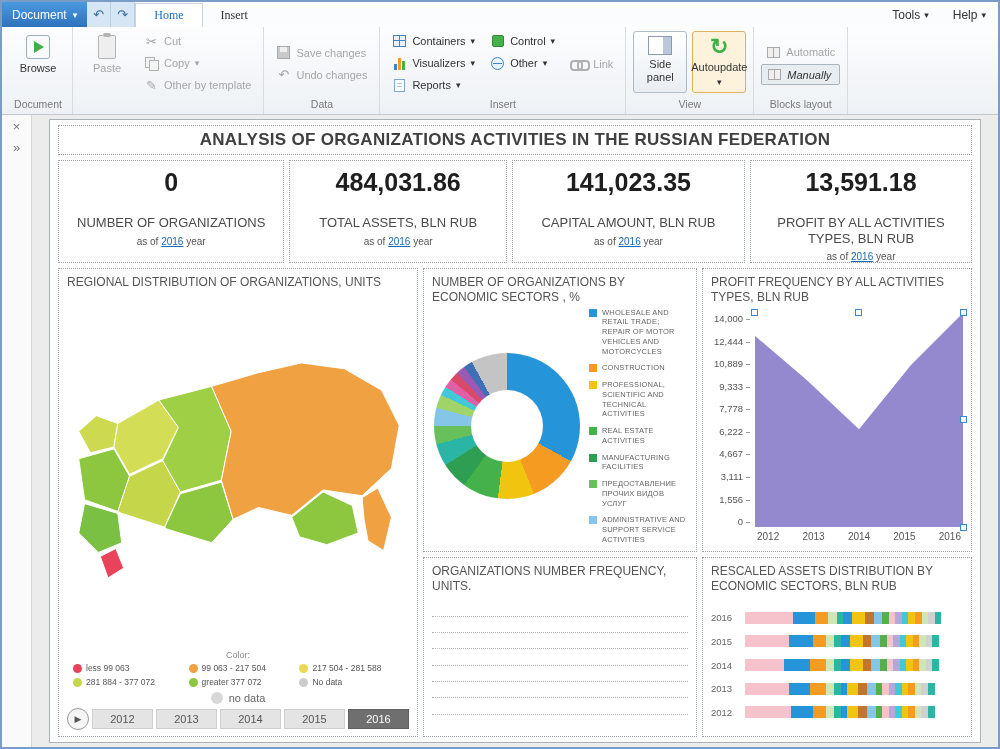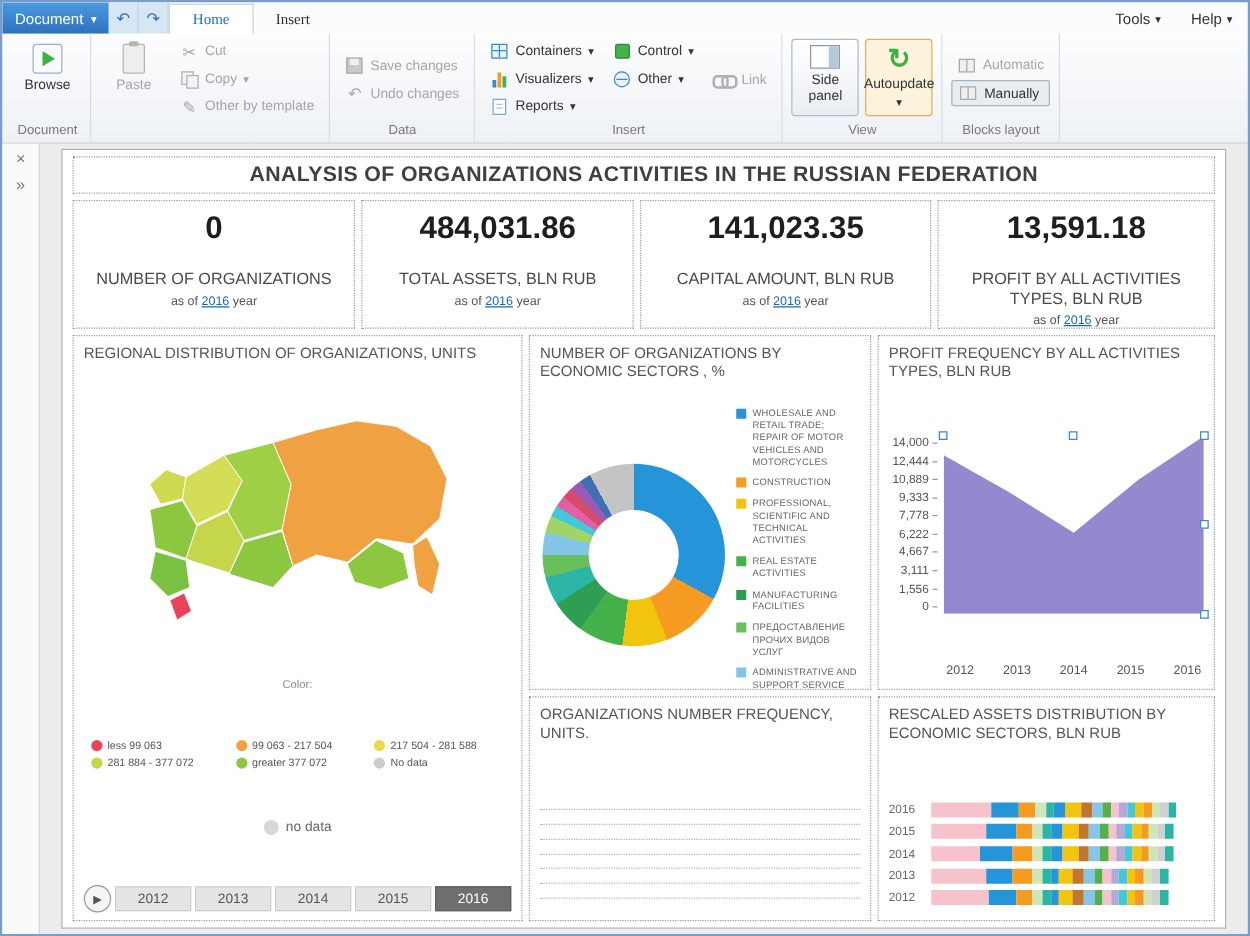--- a/index.html
+++ b/index.html
@@ -26,21 +26,21 @@
   .ribbon { height:88px; flex:0 0 88px; background:linear-gradient(#fdfdfe,#edf1f5); border-bottom:1px solid #c5c9cd; display:flex; padding:0 2px; }
   .rgroup { border-right:1px solid #d9dde2; display:flex; flex-direction:column; }
   .rg-content { flex:1; padding:4px 7px 0 7px; display:flex; gap:5px; align-items:flex-start; }
   .rg-label { font-size:10.5px; color:#78797b; text-align:center; padding:2px 4px 4px; }
   .bigbtn { width:54px; min-height:62px; display:flex; flex-direction:column; align-items:center; gap:3px; padding:4px 2px 2px; font-size:11px; color:#333; text-align:center; border-radius:3px; cursor:pointer; line-height:1.15; }
   .bigbtn.disabled { color:#a6a6a6; }
   .bigbtn.framed { border:1px solid #b0bcc8; background:linear-gradient(#ffffff,#e9eef3); }
   .bigbtn.selected { border:1px solid #e0b05a; background:#fdf3dc; }
   .smbtn { display:flex; align-items:center; gap:5px; font-size:11px; color:#333; padding:2px 5px; min-height:20px; cursor:pointer; white-space:nowrap; border-radius:2px; }
   .smbtn.disabled { color:#a6a6a6; }
-  .smbtn.pressed { border:1px solid #a8b4c0; background:#e8edf2; }
+  .smbtn.pressed { border:1px solid #a8b4c0; background:#e8edf2;font-style:italic; }
   .rcol { display:flex; flex-direction:column; gap:2px; }
   .rcol.centered { justify-content:center; height:100%; }
 
   
   .ic { display:inline-flex; align-items:center; justify-content:center; width:15px; height:15px; flex:0 0 auto; }
   .ic-browse { width:24px; height:24px; border:1px solid #9db0c0; border-radius:3px; background:#f8fafc; display:flex; align-items:center; justify-content:center; }
   .ic-browse .tri { width:0; height:0; border-left:10px solid #3faf46; border-top:6px solid transparent; border-bottom:6px solid transparent; margin-left:2px; }
   .ic-paste { width:18px; height:24px; border:1px solid #b5b5b5; border-radius:2px; background:#eee; position:relative; }
   .ic-paste::before { content:""; position:absolute; left:4px; top:-3px; width:8px; height:4px; background:#b5b5b5; border-radius:2px; }
   .ic-glyph { font-size:13px; color:#a6a6a6; line-height:1; }
@@ -78,21 +78,21 @@
   .dash-title { flex:0 0 30px; border:1px dotted #9aa0a6; display:flex; align-items:center; justify-content:center; font-size:17px; font-weight:bold; color:#404040; letter-spacing:.3px; margin-bottom:5px; }
 
   .kpi-row { flex:0 0 94px; display:grid; grid-template-columns:1.02fr .98fr 1.05fr 1fr; gap:5px; margin-bottom:5px; }
   .kpi-card { border:1px dotted #9aa0a6; text-align:center; padding-top:7px; overflow:hidden; }
   .kpi-value { font-size:25px; font-weight:bold; color:#1e1e1e; }
   .kpi-label { font-size:13px; color:#4a4a4a; margin-top:18px; line-height:1.2; padding:0 6px; }
   .kpi-asof { font-size:10px; color:#555; margin-top:5px; }
   .year-link { color:#1668b8; text-decoration:underline; cursor:pointer; }
 
   .charts-grid { flex:1; display:grid; grid-template-columns:360px 274px 1fr; grid-template-rows:284px 1fr; gap:5px; min-height:0; }
-  .panel { border:1px dotted #9aa0a6; background:#fff; padding:6px 8px; display:flex; flex-direction:column; min-height:0; overflow:hidden;gap:36px; }
+  .panel { border:1px dotted #9aa0a6; background:#fff; padding:6px 8px; display:flex; flex-direction:column; min-height:0; overflow:hidden; }
   .panel-title { font-size:12px; color:#555; line-height:1.25; margin-bottom:2px; }
 
   
   .map-panel { grid-row:1/3; }
   .map-svg { flex:1; width:100%; min-height:0; }
   .mleg-title { text-align:center; font-size:9px; color:#8a8a8a; margin:1px 0 3px; }
   .mleg-grid { display:grid; grid-template-columns:auto auto auto; gap:4px 12px; font-size:8.5px; color:#555; padding:0 6px; }
   .mleg-item { display:flex; align-items:center; gap:4px; white-space:nowrap; }
   .mleg-dot { width:9px; height:9px; border-radius:50%; flex:0 0 auto; }
   .nodata-row { display:flex; justify-content:center; align-items:center; gap:6px; font-size:11px; color:#666; margin:5px 0 4px; }

